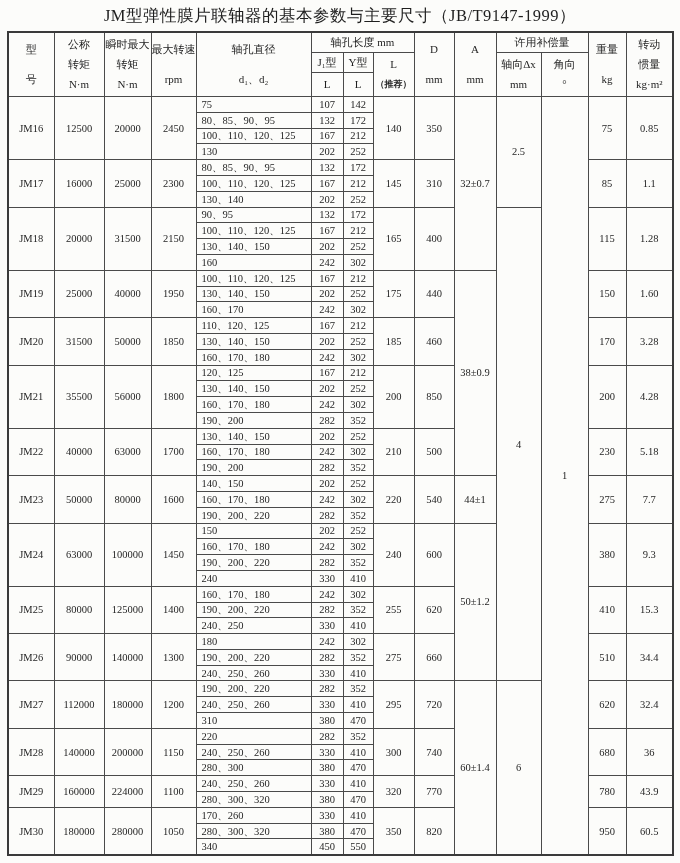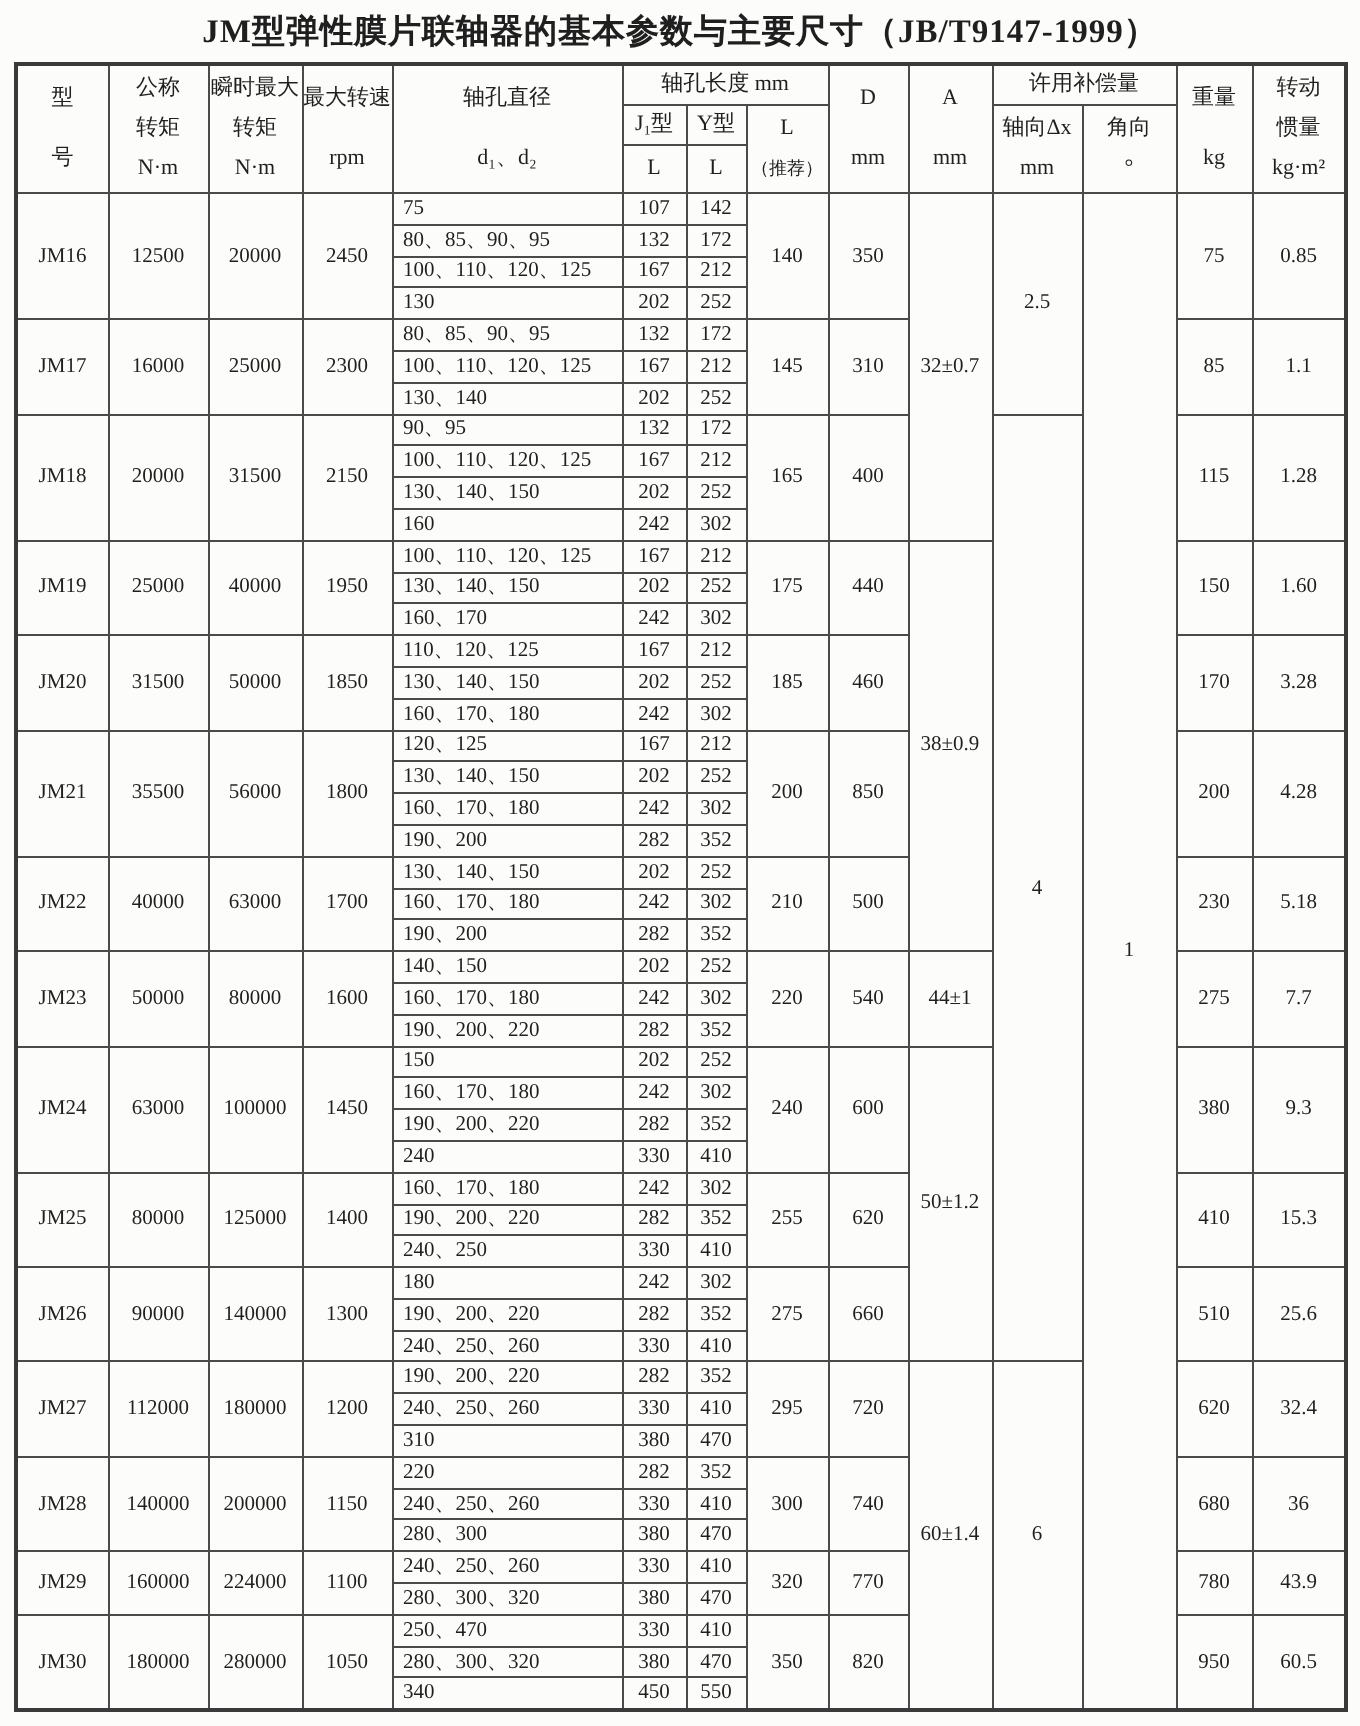--- a/index.html
+++ b/index.html
@@ -3,21 +3,21 @@
 <meta charset="utf-8">
 <style>
   html,body{margin:0;padding:0;}
   body{
     width:680px;height:863px;
     background:#fcfcfa;color:#1f1f1f;
     font-family:"Liberation Serif","DejaVu Serif",serif;
     overflow:hidden;
   }
   .title{
-    text-align:center;font-size:16.5px;font-weight:bold;
+    text-align:center;font-size:16.5px;font-weight:normal;
     padding:5px 0 4px 0;letter-spacing:0.5px;white-space:nowrap;
   }
   table.spec{
     border-collapse:collapse;table-layout:fixed;
     margin-left:7px;width:666px;
     border:2px solid #3a3a3a;
   }
   th,td{
     border:1px solid #4a4a4a;
     font-size:10.5px;font-weight:normal;
@@ -25,21 +25,21 @@
     padding:0;line-height:1.05;
     overflow:hidden;white-space:nowrap;
   }
   thead th{font-size:11px;}
   thead tr.h1 th{height:19px;}
   thead tr.h2 th{height:19px;}
   thead tr.h3 th{height:23px;}
   .vs{display:flex;flex-direction:column;justify-content:space-around;height:60px;}
   .vs2{display:flex;flex-direction:column;justify-content:space-around;height:40px;}
   .ln{display:block;}
-  .small{font-size:9px;}
+  .small{font-size:9px;font-weight:bold;}
   tbody td{height:14.8px;}
   td.diam{text-align:left;padding-left:5px;}
 </style>
 </head>
 <body>
 
 <div class="title">JM型弹性膜片联轴器的基本参数与主要尺寸（JB/T9147-1999）</div>
 
 <table class="spec">
   <colgroup>
@@ -409,21 +409,21 @@
         <td rowspan="3">JM26</td>
         <td rowspan="3">90000</td>
         <td rowspan="3">140000</td>
         <td rowspan="3">1300</td>
         <td class="diam">180</td>
         <td>242</td>
         <td>302</td>
         <td rowspan="3">275</td>
         <td rowspan="3">660</td>
         <td rowspan="3">510</td>
-        <td rowspan="3">25.6</td>
+        <td rowspan="3">34.4</td>
       </tr>
       <tr>
         <td class="diam">190、200、220</td>
         <td>282</td>
         <td>352</td>
       </tr>
       <tr>
         <td class="diam">240、250、260</td>
         <td>330</td>
         <td>410</td>
@@ -492,21 +492,21 @@
       <tr>
         <td class="diam">280、300、320</td>
         <td>380</td>
         <td>470</td>
       </tr>
       <tr>
         <td rowspan="3">JM30</td>
         <td rowspan="3">180000</td>
         <td rowspan="3">280000</td>
         <td rowspan="3">1050</td>
-        <td class="diam">250、470</td>
+        <td class="diam">170、260</td>
         <td>330</td>
         <td>410</td>
         <td rowspan="3">350</td>
         <td rowspan="3">820</td>
         <td rowspan="3">950</td>
         <td rowspan="3">60.5</td>
       </tr>
       <tr>
         <td class="diam">280、300、320</td>
         <td>380</td>

